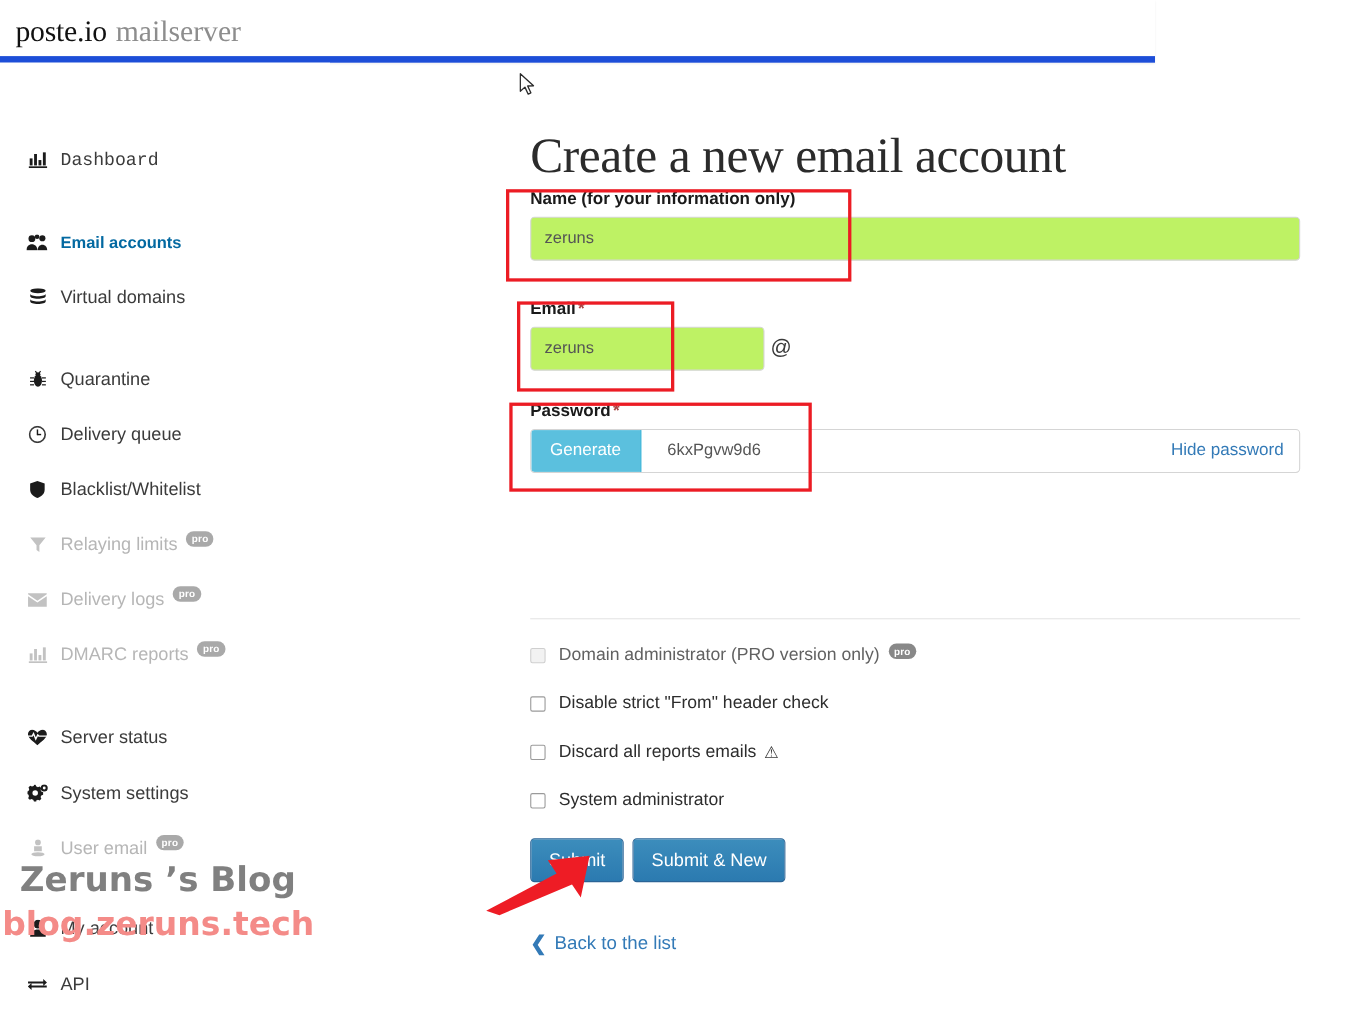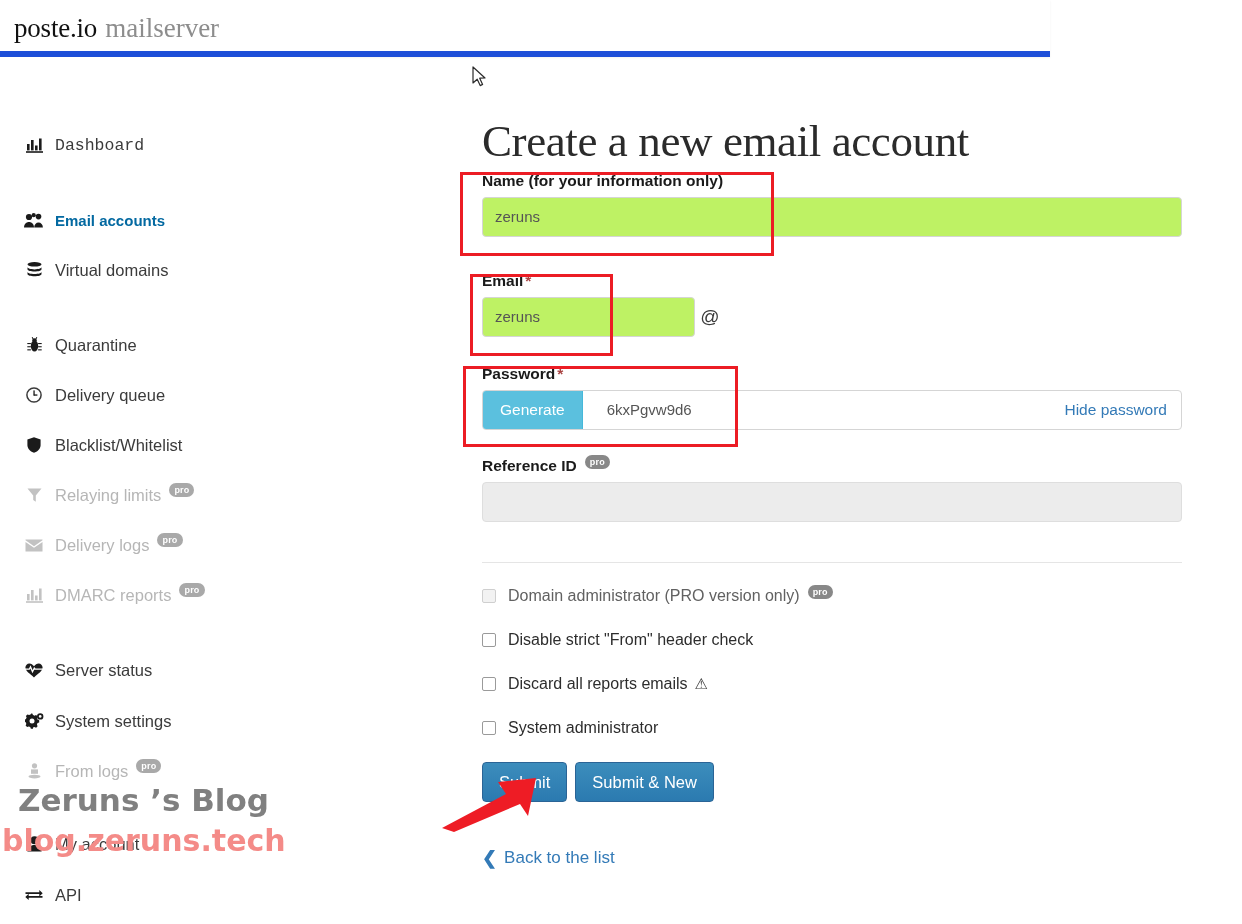--- a/index.html
+++ b/index.html
@@ -376,21 +376,21 @@
       <span>System settings</span>
     </div>
     <div class="nav-item disabled" style="top: 701px;">
       <span class="ico">
         <svg width="13" height="16" viewBox="0 0 13 16">
           <circle cx="6.5" cy="2.8" r="2.6"></circle>
           <path d="M3 6.4h7v4.4H3z"></path>
           <ellipse cx="6.5" cy="13.6" rx="6" ry="1.8"></ellipse>
         </svg>
       </span>
-      <span>From logs</span>
+      <span>User email</span>
       <span class="pro-badge">pro</span>
     </div>
     <div class="nav-item" style="top: 774px;">
       <span class="ico">
         <svg width="15" height="16" viewBox="0 0 15 16">
           <circle cx="7.5" cy="4.2" r="4"></circle>
           <path d="M0.4 15.6c0-4.2 3.2-6.6 7.1-6.6s7.1 2.4 7.1 6.6z"></path>
         </svg>
       </span>
       <span>My account</span>
@@ -428,24 +428,20 @@
 
   <div class="form-group" style="top:308px; width:700px;">
     <label class="ctrl-label"><span>Password</span><span class="req">*</span></label>
     <div class="pwd-group">
       <button class="gen-btn">Generate</button>
       <div class="pwd-val" style="line-height:38px;">6kxPgvw9d6</div>
       <span class="hide-pwd">Hide password</span>
     </div>
   </div>
 
-  <div class="form-group" style="top:400px; width:700px;">
-    <label class="ctrl-label"><span>Reference ID</span><span class="pro-badge dark">pro</span></label>
-    <div class="input disabled"></div>
-  </div>
 
   <div class="hr" style="top:505px;"></div>
 
   <div id="checkbox-list">
       <div class="chk-row disabled" style="top: 530px;">
         <span class="chk-box"></span>
         <span>Domain administrator (PRO version only)</span>
         <span class="pro-badge dark" style="top: -4px;">pro</span>
       </div>
       <div class="chk-row" style="top: 574px;">

